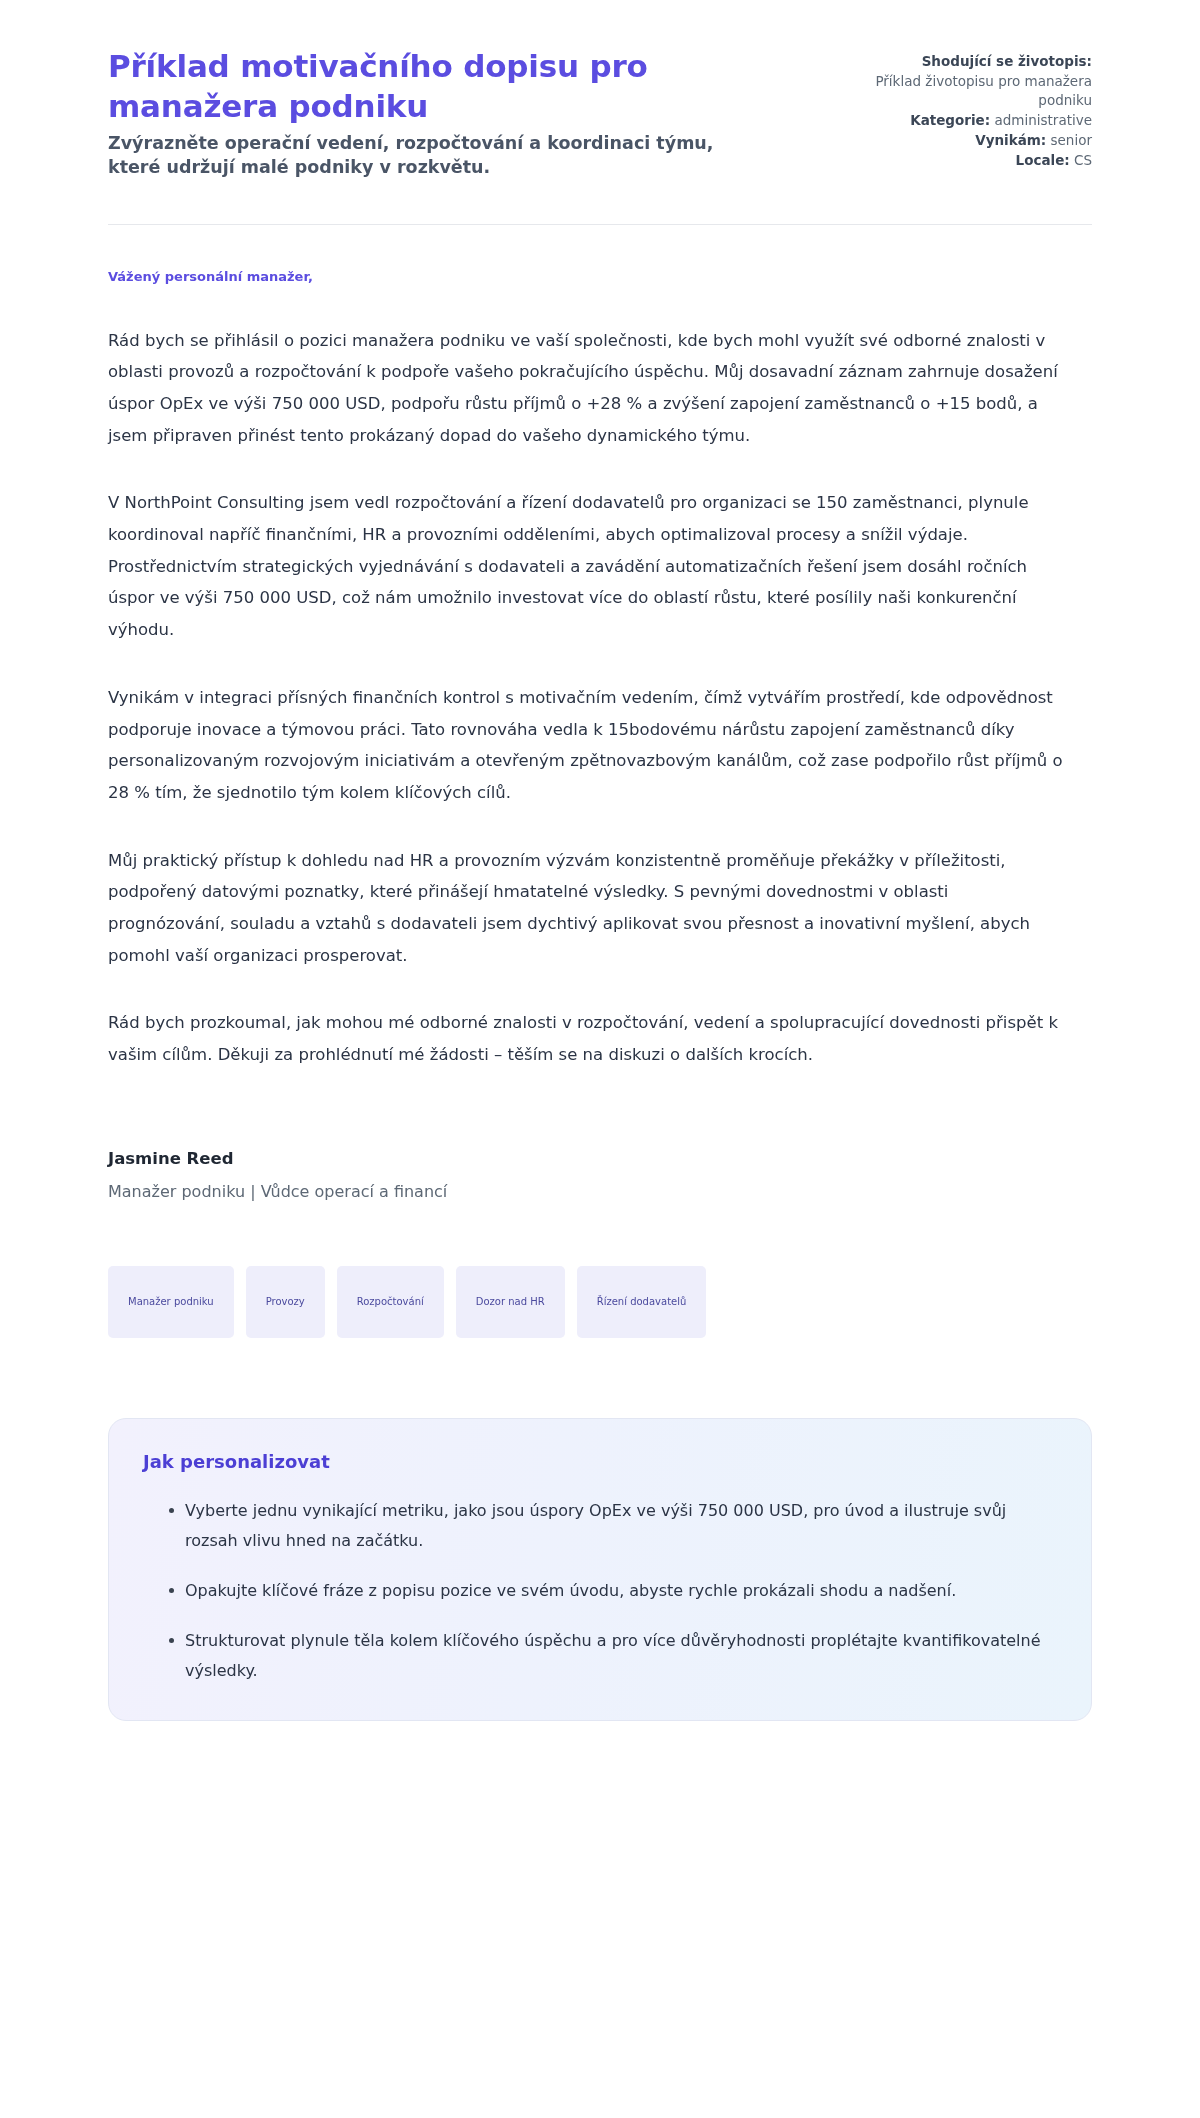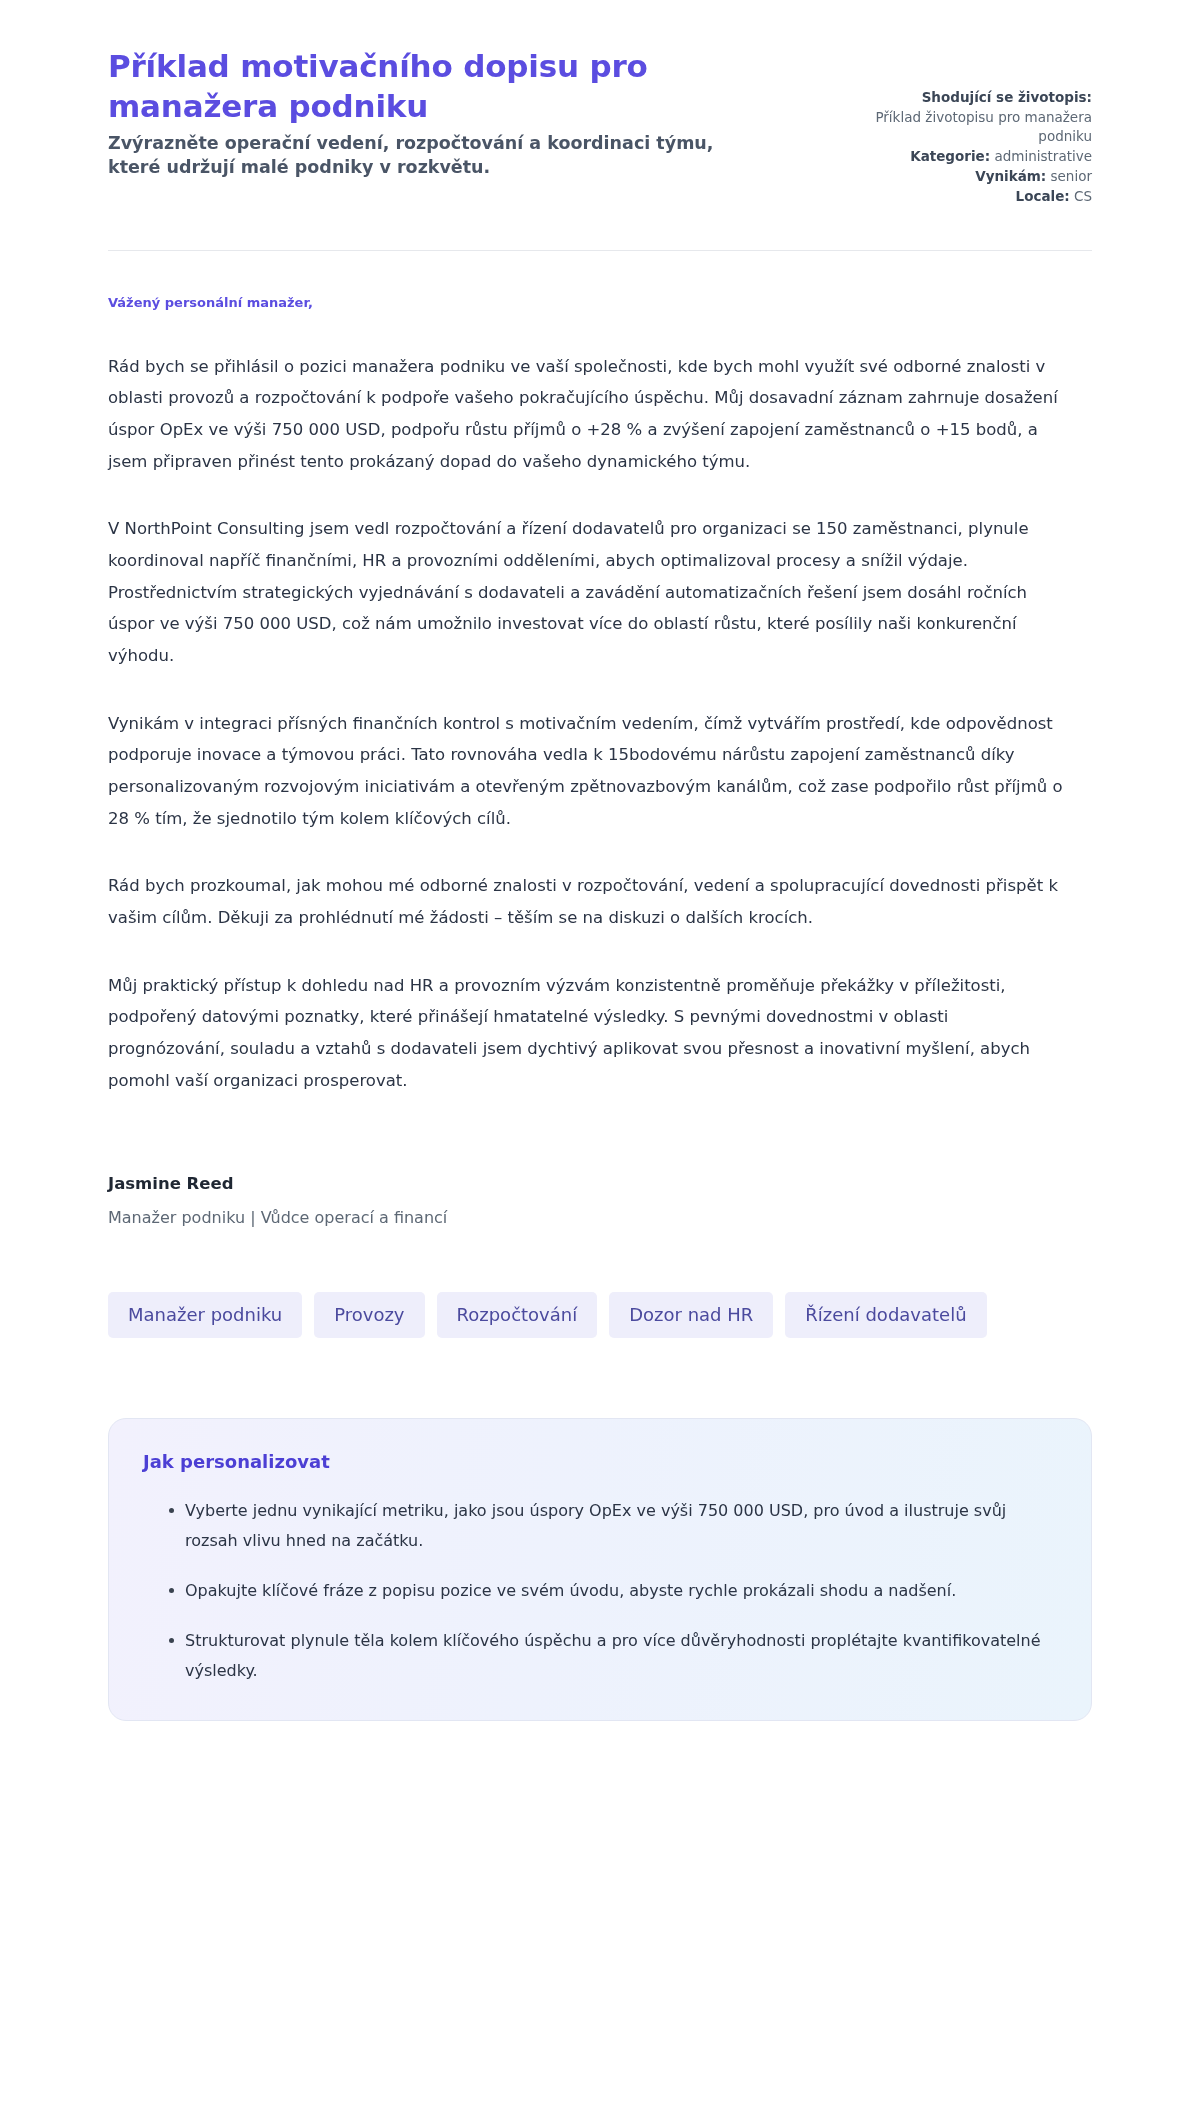--- a/index.html
+++ b/index.html
@@ -48,21 +48,20 @@
     margin: 0;
   }
   .header-meta {
     flex: 0 0 auto;
     width: 250px;
     text-align: right;
     font-size: 13.5px;
     line-height: 1.46;
     color: #55616f;
     padding-top: 6px;
-    margin-top: 36px;
   }
   .meta-row {
     display: block;
   }
   .meta-label {
     font-weight: 700;
     color: #3b4656;
   }
   .meta-value {
     font-weight: 400;
@@ -124,23 +123,23 @@
   
   .chips {
     display: flex;
     flex-wrap: wrap;
     gap: 12px;
     margin-top: 62px;
   }
   .chip {
     background: #eeeefb;
     color: #4b4a9e;
-    font-size: 18px;
+    font-size: 10px;
     line-height: 1;
-    padding: 14px 20px;
+    padding: 31px 20px;
     border-radius: 5px;
     white-space: nowrap;
   }
 
   
   .callout {
     margin-top: 80px;
     background: linear-gradient(100deg, #f2f1fd 0%, #eef2fd 45%, #eaf4fc 100%);
     border: 1px solid #e2e6f3;
     border-radius: 18px;
@@ -216,22 +215,22 @@
 
   <hr class="divider">
 
   <div class="letter">
 
     <p class="salutation">Vážený personální manažer,</p>
 
     <p class="body-par">Rád bych se přihlásil o pozici manažera podniku ve vaší společnosti, kde bych mohl využít své odborné znalosti v oblasti provozů a rozpočtování k podpoře vašeho pokračujícího úspěchu. Můj dosavadní záznam zahrnuje dosažení úspor OpEx ve výši 750 000 USD, podpořu růstu příjmů o +28 % a zvýšení zapojení zaměstnanců o +15 bodů, a jsem připraven přinést tento prokázaný dopad do vašeho dynamického týmu.</p>
     <p class="body-par">V NorthPoint Consulting jsem vedl rozpočtování a řízení dodavatelů pro organizaci se 150 zaměstnanci, plynule koordinoval napříč finančními, HR a provozními odděleními, abych optimalizoval procesy a snížil výdaje. Prostřednictvím strategických vyjednávání s dodavateli a zavádění automatizačních řešení jsem dosáhl ročních úspor ve výši 750 000 USD, což nám umožnilo investovat více do oblastí růstu, které posílily naši konkurenční výhodu.</p>
     <p class="body-par">Vynikám v integraci přísných finančních kontrol s motivačním vedením, čímž vytvářím prostředí, kde odpovědnost podporuje inovace a týmovou práci. Tato rovnováha vedla k 15bodovému nárůstu zapojení zaměstnanců díky personalizovaným rozvojovým iniciativám a otevřeným zpětnovazbovým kanálům, což zase podpořilo růst příjmů o 28 % tím, že sjednotilo tým kolem klíčových cílů.</p>
+    <p class="body-par">Můj praktický přístup k dohledu nad HR a provozním výzvám konzistentně proměňuje překážky v příležitosti, podpořený datovými poznatky, které přinášejí hmatatelné výsledky. S pevnými dovednostmi v oblasti prognózování, souladu a vztahů s dodavateli jsem dychtivý aplikovat svou přesnost a inovativní myšlení, abych pomohl vaší organizaci prosperovat.</p>
     <p class="body-par">Rád bych prozkoumal, jak mohou mé odborné znalosti v rozpočtování, vedení a spolupracující dovednosti přispět k vašim cílům. Děkuji za prohlédnutí mé žádosti – těším se na diskuzi o dalších krocích.</p>
-    <p class="body-par">Můj praktický přístup k dohledu nad HR a provozním výzvám konzistentně proměňuje překážky v příležitosti, podpořený datovými poznatky, které přinášejí hmatatelné výsledky. S pevnými dovednostmi v oblasti prognózování, souladu a vztahů s dodavateli jsem dychtivý aplikovat svou přesnost a inovativní myšlení, abych pomohl vaší organizaci prosperovat.</p>
 
     <div class="signature">
       <p class="sig-name">Jasmine Reed</p>
       <p class="sig-role">Manažer podniku | Vůdce operací a financí</p>
     </div>
 
   </div>
 
   <div class="chips">
     <span class="chip">Manažer podniku</span>

